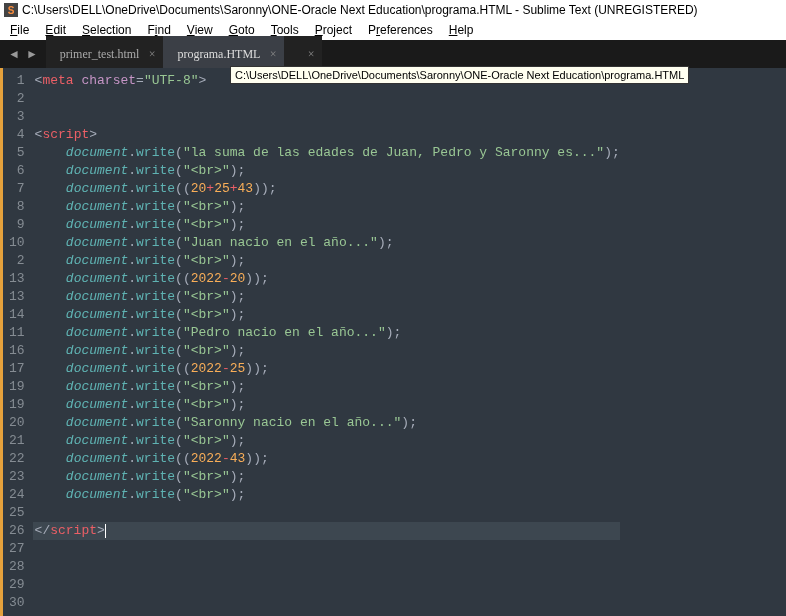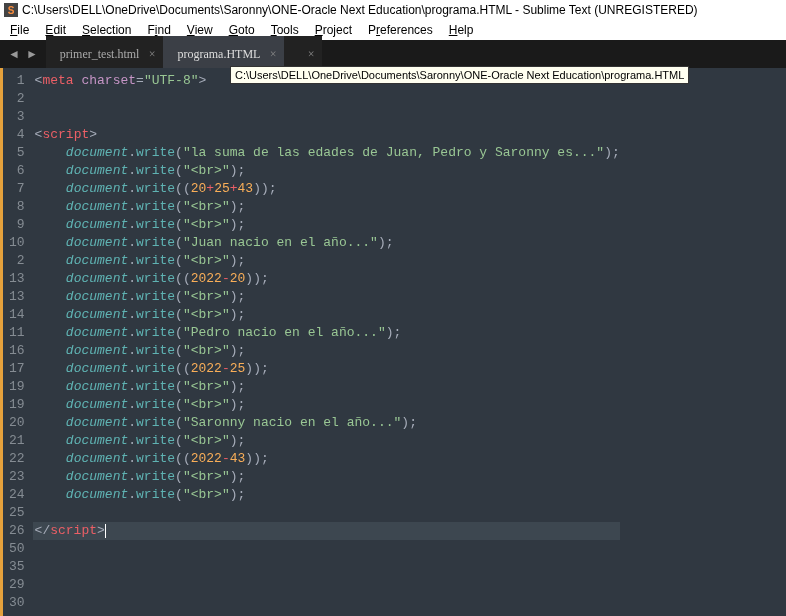--- a/index.html
+++ b/index.html
@@ -200,19 +200,19 @@
       <div>17</div>
       <div>19</div>
       <div>19</div>
       <div>20</div>
       <div>21</div>
       <div>22</div>
       <div>23</div>
       <div>24</div>
       <div>25</div>
       <div>26</div>
-      <div>50</div>
-      <div>35</div>
+      <div>27</div>
+      <div>28</div>
       <div>29</div>
       <div>30</div>
     </div>
   <div class="code" id="code"><div class="row"><span class="p-punc">&lt;</span><span class="p-tag">meta</span> <span class="p-attr">charset</span><span class="p-punc">=</span><span class="p-str">"UTF-8"</span><span class="p-punc">&gt;</span></div><div class="row">&nbsp;</div><div class="row">&nbsp;</div><div class="row"><span class="p-punc">&lt;</span><span class="p-tag">script</span><span class="p-punc">&gt;</span></div><div class="row">    <span class="p-obj">document</span><span class="p-punc">.</span><span class="p-method">write</span><span class="p-punc">(</span><span class="p-str">"la suma de las edades de Juan, Pedro y Saronny es..."</span><span class="p-punc">)</span><span class="p-punc">;</span></div><div class="row">    <span class="p-obj">document</span><span class="p-punc">.</span><span class="p-method">write</span><span class="p-punc">(</span><span class="p-str">"&lt;br&gt;"</span><span class="p-punc">)</span><span class="p-punc">;</span></div><div class="row">    <span class="p-obj">document</span><span class="p-punc">.</span><span class="p-method">write</span><span class="p-punc">(</span><span class="p-punc">(</span><span class="p-num">20</span><span class="p-op">+</span><span class="p-num">25</span><span class="p-op">+</span><span class="p-num">43</span><span class="p-punc">)</span><span class="p-punc">)</span><span class="p-punc">;</span></div><div class="row">    <span class="p-obj">document</span><span class="p-punc">.</span><span class="p-method">write</span><span class="p-punc">(</span><span class="p-str">"&lt;br&gt;"</span><span class="p-punc">)</span><span class="p-punc">;</span></div><div class="row">    <span class="p-obj">document</span><span class="p-punc">.</span><span class="p-method">write</span><span class="p-punc">(</span><span class="p-str">"&lt;br&gt;"</span><span class="p-punc">)</span><span class="p-punc">;</span></div><div class="row">    <span class="p-obj">document</span><span class="p-punc">.</span><span class="p-method">write</span><span class="p-punc">(</span><span class="p-str">"Juan nacio en el año..."</span><span class="p-punc">)</span><span class="p-punc">;</span></div><div class="row">    <span class="p-obj">document</span><span class="p-punc">.</span><span class="p-method">write</span><span class="p-punc">(</span><span class="p-str">"&lt;br&gt;"</span><span class="p-punc">)</span><span class="p-punc">;</span></div><div class="row">    <span class="p-obj">document</span><span class="p-punc">.</span><span class="p-method">write</span><span class="p-punc">(</span><span class="p-punc">(</span><span class="p-num">2022</span><span class="p-op">-</span><span class="p-num">20</span><span class="p-punc">)</span><span class="p-punc">)</span><span class="p-punc">;</span></div><div class="row">    <span class="p-obj">document</span><span class="p-punc">.</span><span class="p-method">write</span><span class="p-punc">(</span><span class="p-str">"&lt;br&gt;"</span><span class="p-punc">)</span><span class="p-punc">;</span></div><div class="row">    <span class="p-obj">document</span><span class="p-punc">.</span><span class="p-method">write</span><span class="p-punc">(</span><span class="p-str">"&lt;br&gt;"</span><span class="p-punc">)</span><span class="p-punc">;</span></div><div class="row">    <span class="p-obj">document</span><span class="p-punc">.</span><span class="p-method">write</span><span class="p-punc">(</span><span class="p-str">"Pedro nacio en el año..."</span><span class="p-punc">)</span><span class="p-punc">;</span></div><div class="row">    <span class="p-obj">document</span><span class="p-punc">.</span><span class="p-method">write</span><span class="p-punc">(</span><span class="p-str">"&lt;br&gt;"</span><span class="p-punc">)</span><span class="p-punc">;</span></div><div class="row">    <span class="p-obj">document</span><span class="p-punc">.</span><span class="p-method">write</span><span class="p-punc">(</span><span class="p-punc">(</span><span class="p-num">2022</span><span class="p-op">-</span><span class="p-num">25</span><span class="p-punc">)</span><span class="p-punc">)</span><span class="p-punc">;</span></div><div class="row">    <span class="p-obj">document</span><span class="p-punc">.</span><span class="p-method">write</span><span class="p-punc">(</span><span class="p-str">"&lt;br&gt;"</span><span class="p-punc">)</span><span class="p-punc">;</span></div><div class="row">    <span class="p-obj">document</span><span class="p-punc">.</span><span class="p-method">write</span><span class="p-punc">(</span><span class="p-str">"&lt;br&gt;"</span><span class="p-punc">)</span><span class="p-punc">;</span></div><div class="row">    <span class="p-obj">document</span><span class="p-punc">.</span><span class="p-method">write</span><span class="p-punc">(</span><span class="p-str">"Saronny nacio en el año..."</span><span class="p-punc">)</span><span class="p-punc">;</span></div><div class="row">    <span class="p-obj">document</span><span class="p-punc">.</span><span class="p-method">write</span><span class="p-punc">(</span><span class="p-str">"&lt;br&gt;"</span><span class="p-punc">)</span><span class="p-punc">;</span></div><div class="row">    <span class="p-obj">document</span><span class="p-punc">.</span><span class="p-method">write</span><span class="p-punc">(</span><span class="p-punc">(</span><span class="p-num">2022</span><span class="p-op">-</span><span class="p-num">43</span><span class="p-punc">)</span><span class="p-punc">)</span><span class="p-punc">;</span></div><div class="row">    <span class="p-obj">document</span><span class="p-punc">.</span><span class="p-method">write</span><span class="p-punc">(</span><span class="p-str">"&lt;br&gt;"</span><span class="p-punc">)</span><span class="p-punc">;</span></div><div class="row">    <span class="p-obj">document</span><span class="p-punc">.</span><span class="p-method">write</span><span class="p-punc">(</span><span class="p-str">"&lt;br&gt;"</span><span class="p-punc">)</span><span class="p-punc">;</span></div><div class="row">&nbsp;</div><div class="row hl"><span class="p-punc">&lt;/</span><span class="p-tag">script</span><span class="p-punc">&gt;</span><span class="cursor"></span></div><div class="row">&nbsp;</div><div class="row">&nbsp;</div><div class="row">&nbsp;</div><div class="row">&nbsp;</div></div>
 </div>
 
 </body></html>

